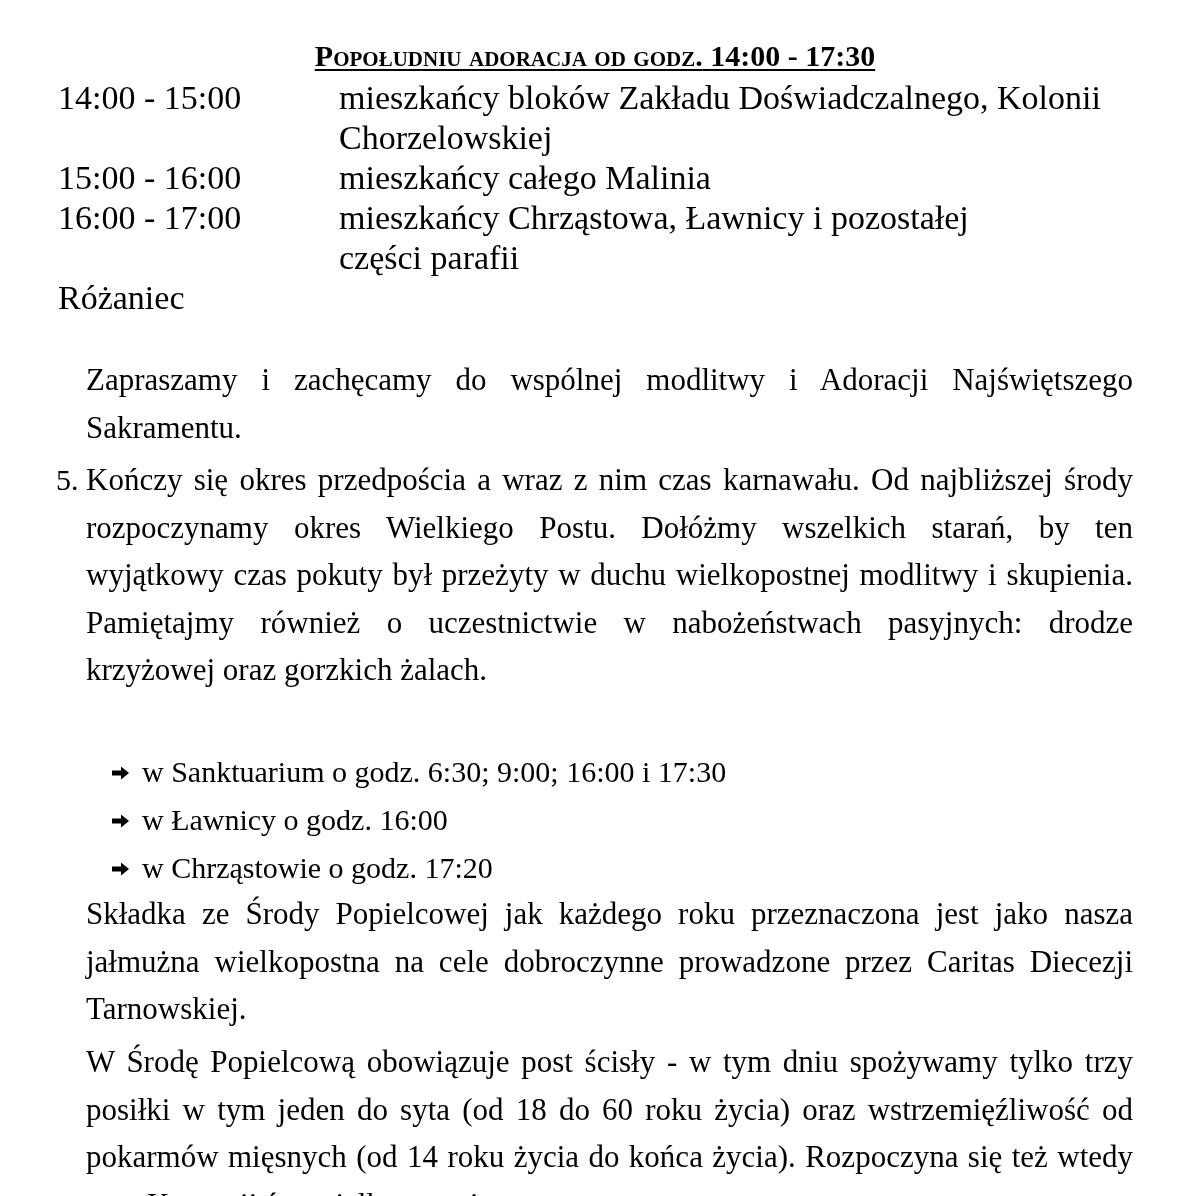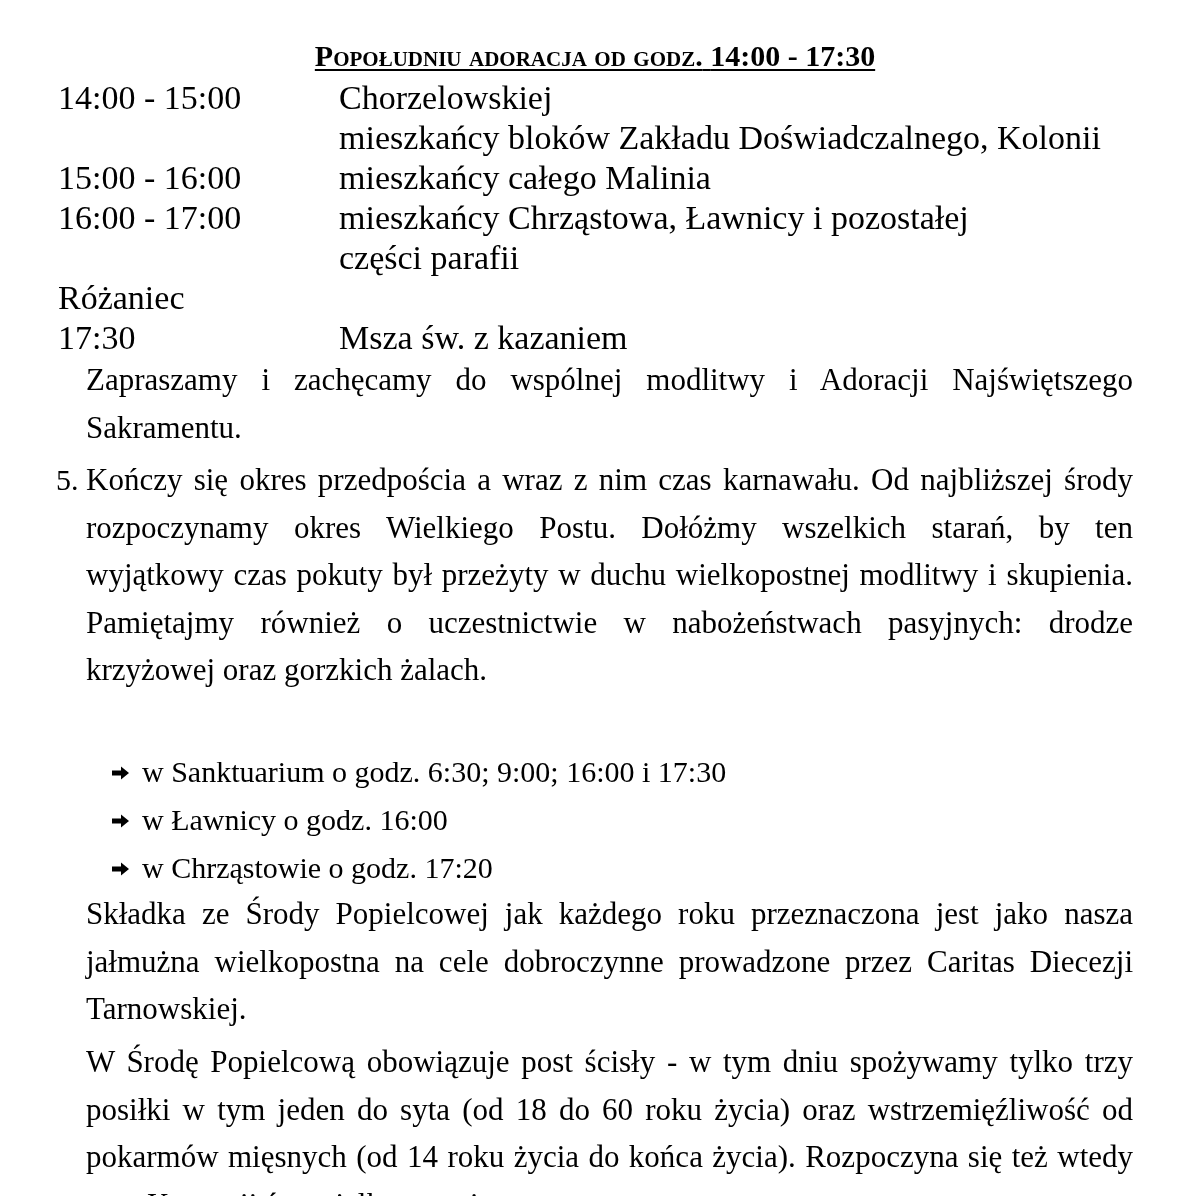--- a/index.html
+++ b/index.html
@@ -107,46 +107,40 @@
 
   <div class="heading">
     <span class="sc">Popołudniu adoracja od godz.</span>
     <span>14:00 - 17:30</span>
   </div>
 
   <div class="sched">
     <div class="sched-row">
       <div class="sched-time">14:00 - 15:00</div>
       <div class="sched-desc">
+        <div>mieszkańcy bloków Zakładu Doświadczalnego, Kolonii</div>
         <div>Chorzelowskiej</div>
-        <div>mieszkańcy bloków Zakładu Doświadczalnego, Kolonii</div>
       </div>
     </div>
     <div class="sched-row">
       <div class="sched-time">15:00 - 16:00</div>
       <div class="sched-desc">
         <div>mieszkańcy całego Malinia</div>
       </div>
     </div>
     <div class="sched-row">
       <div class="sched-time">16:00 - 17:00</div>
       <div class="sched-desc">
         <div>mieszkańcy Chrząstowa, Ławnicy i pozostałej</div>
         <div>części parafii</div>
       </div>
     </div>
     <div class="sched-row">
       <div class="sched-desc">
         <div>Różaniec</div>
-      </div>
-    </div>
-    <div class="sched-row">
-      <div class="sched-time">17:30</div>
-      <div class="sched-desc">
-        <div>Msza św. z kazaniem</div>
       </div>
     </div>
   </div>
 
   <div class="para p-invite">Zapraszamy i zachęcamy do wspólnej modlitwy i Adoracji Najświętszego Sakramentu.</div>
 
   <div class="num">5.</div>
   <div class="para p5">Kończy się okres przedpościa a wraz z nim czas karnawału. Od najbliższej środy rozpoczynamy okres Wielkiego Postu. Dołóżmy wszelkich starań, by ten wyjątkowy czas pokuty był przeżyty w duchu wielkopostnej modlitwy i skupienia. Pamiętajmy również o uczestnictwie w nabożeństwach pasyjnych: drodze krzyżowej oraz gorzkich żalach.</div>
 
 

